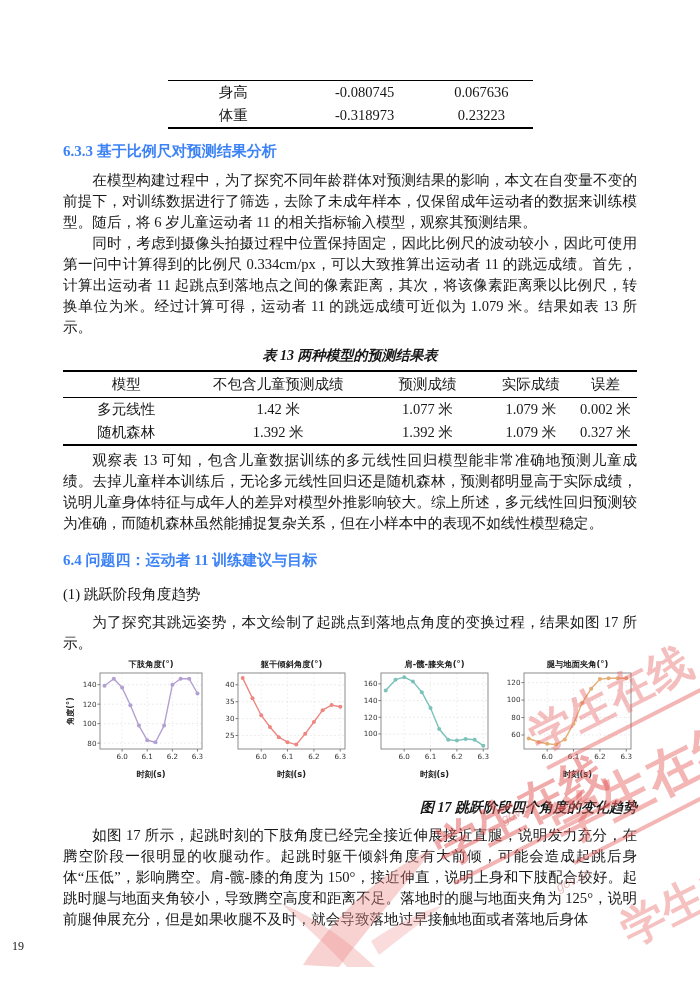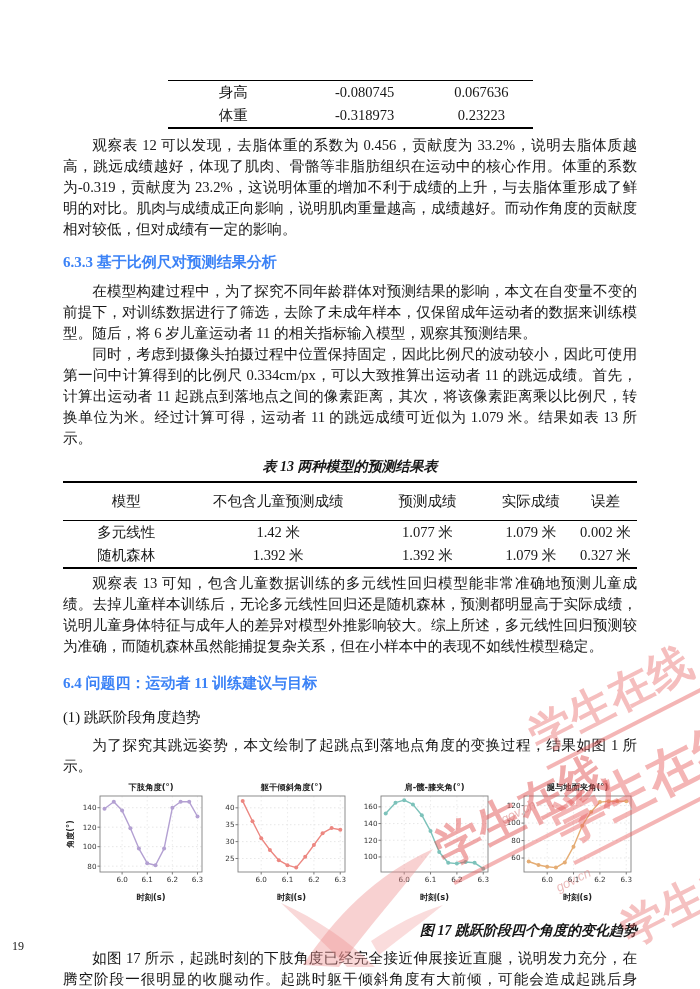--- a/index.html
+++ b/index.html
@@ -43,21 +43,21 @@
     margin:9px 0 5px 0;text-align:center;
     font-size:14px;font-weight:bold;font-style:italic;
   }
   .t13{
     width:100%;border-collapse:collapse;font-size:14.5px;
     border-top:2.2px solid #000;border-bottom:2.2px solid #000;
     margin-bottom:4px;
   }
   .t13 thead th{
     font-weight:normal;border-bottom:1.2px solid #000;
-    padding:8px 0;height:21px;text-align:center;
+    padding:2px 0;height:21px;text-align:center;
   }
   .t13 td{text-align:center;padding:1px 0;height:21px;}
   .t13 .c0{width:22%;} .t13 .c1{width:31%;} .t13 .c2{width:21%;}
   .t13 .c3{width:15%;} .t13 .c4{width:11%;}
   
   .fig-row{
     display:flex;justify-content:center;gap:2px;
     margin:4px 0 16px 0;
   }
   .fig-caption{
@@ -99,21 +99,20 @@
           <td>0.067636</td>
         </tr>
         <tr>
           <td>体重</td>
           <td>-0.318973</td>
           <td>0.23223</td>
         </tr>
       </tbody>
     </table>
 
-    <p class="body">观察表 12 可以发现，去脂体重的系数为 0.456，贡献度为 33.2%，说明去脂体质越高，跳远成绩越好，体现了肌肉、骨骼等非脂肪组织在运动中的核心作用。体重的系数为-0.319，贡献度为 23.2%，这说明体重的增加不利于成绩的上升，与去脂体重形成了鲜明的对比。肌肉与成绩成正向影响，说明肌肉重量越高，成绩越好。而动作角度的贡献度相对较低，但对成绩有一定的影响。</p>
 
     <h3 class="sec">6.3.3 基于比例尺对预测结果分析</h3>
 
     <p class="body">在模型构建过程中，为了探究不同年龄群体对预测结果的影响，本文在自变量不变的前提下，对训练数据进行了筛选，去除了未成年样本，仅保留成年运动者的数据来训练模型。随后，将 6 岁儿童运动者 11 的相关指标输入模型，观察其预测结果。</p>
     <p class="body">同时，考虑到摄像头拍摄过程中位置保持固定，因此比例尺的波动较小，因此可使用第一问中计算得到的比例尺 0.334cm/px，可以大致推算出运动者 11 的跳远成绩。首先，计算出运动者 11 起跳点到落地点之间的像素距离，其次，将该像素距离乘以比例尺，转换单位为米。经过计算可得，运动者 11 的跳远成绩可近似为 1.079 米。结果如表 13 所示。</p>
 
     <div class="t13-caption">表 13 两种模型的预测结果表</div>
 
     <table class="t13">
       <thead>
@@ -142,21 +141,21 @@
         </tr>
       </tbody>
     </table>
 
     <p class="body">观察表 13 可知，包含儿童数据训练的多元线性回归模型能非常准确地预测儿童成绩。去掉儿童样本训练后，无论多元线性回归还是随机森林，预测都明显高于实际成绩，说明儿童身体特征与成年人的差异对模型外推影响较大。综上所述，多元线性回归预测较为准确，而随机森林虽然能捕捉复杂关系，但在小样本中的表现不如线性模型稳定。</p>
 
     <h3 class="sec" style="margin-top:17px">6.4 问题四：运动者 11 训练建议与目标</h3>
 
     <div class="item-label">(1) 跳跃阶段角度趋势</div>
 
-    <p class="body">为了探究其跳远姿势，本文绘制了起跳点到落地点角度的变换过程，结果如图 1 所示。</p>
+    <p class="body">为了探究其跳远姿势，本文绘制了起跳点到落地点角度的变换过程，结果如图 17 所示。</p>
 
     <div class="fig-row">
       <div><svg width="141" height="121" xmlns="http://www.w3.org/2000/svg" font-family="'DejaVu Sans',sans-serif">
             <text x="86" y="9" text-anchor="middle" font-size="8.3" font-weight="bold" fill="#222">下肢角度(°)</text>
             <line x1="35" y1="85.15384615384616" x2="137" y2="85.15384615384616" stroke="#dcdcdc" stroke-width="0.7" stroke-dasharray="1.5 2.5"></line>
             <line x1="32.5" y1="85.15384615384616" x2="35" y2="85.15384615384616" stroke="#555" stroke-width="0.8"></line>
             <text x="31.5" y="87.55384615384617" text-anchor="end" font-size="7.2" fill="#333">80</text>
             <line x1="35" y1="65.66666666666667" x2="137" y2="65.66666666666667" stroke="#dcdcdc" stroke-width="0.7" stroke-dasharray="1.5 2.5"></line>
             <line x1="32.5" y1="65.66666666666667" x2="35" y2="65.66666666666667" stroke="#555" stroke-width="0.8"></line>
             <text x="31.5" y="68.06666666666668" text-anchor="end" font-size="7.2" fill="#333">100</text>

